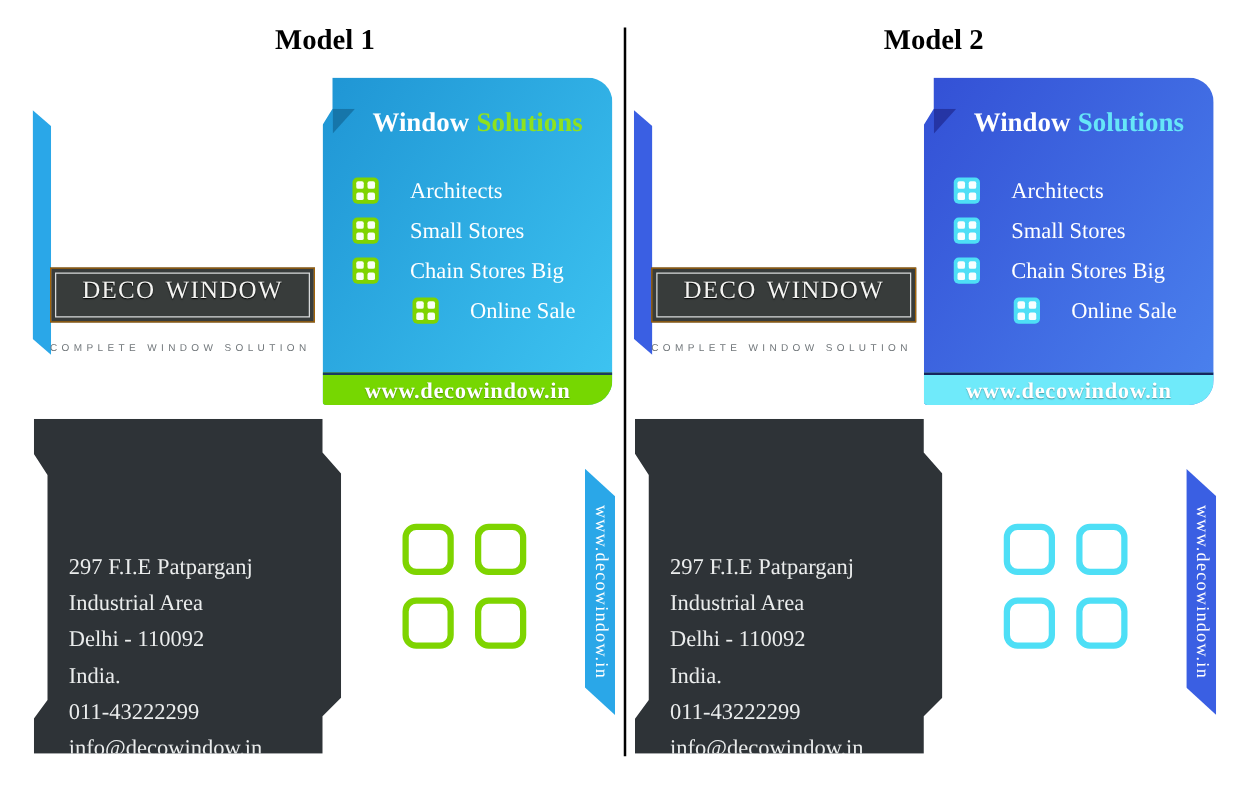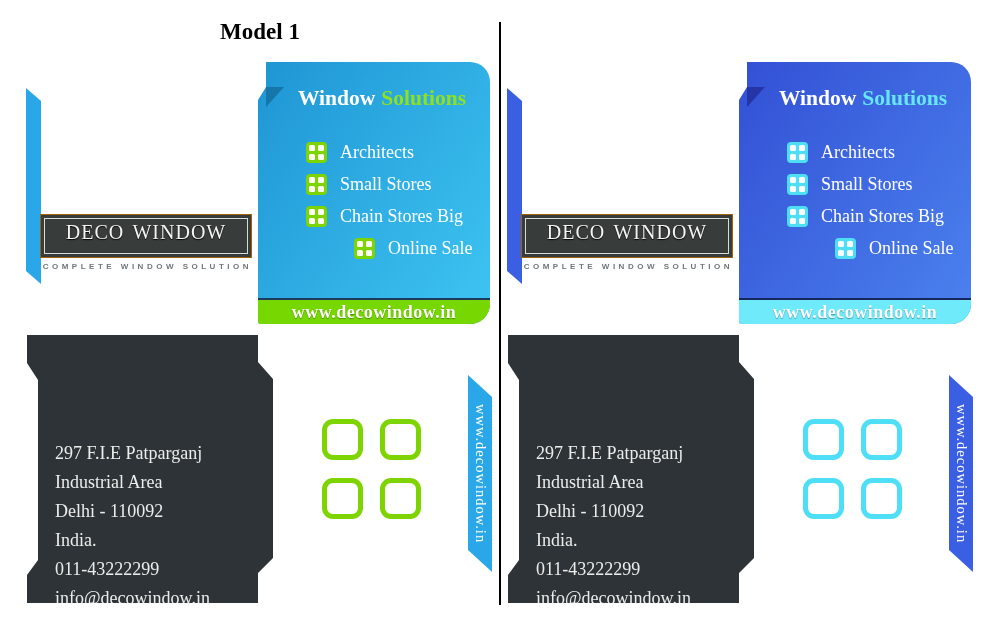--- a/index.html
+++ b/index.html
@@ -38,22 +38,22 @@
     height:44px;background:#383c3b;border:1px solid #a16207;
     box-shadow:inset 0 0 0 3px #383c3b, inset 0 0 0 4px #d8dadb;
     display:flex;align-items:flex-start;justify-content:center;box-sizing:border-box;margin-top:48px;
   }
   .logo-name{
     font-variant:small-caps;text-transform:lowercase;
     font-size:29px;color:#f4f4f2;letter-spacing:1px;line-height:1;
     text-shadow:0 1px 1px #000;
   }
   .logo-tagline{
-    margin-top:4px;text-align:right;
-    font-family:"Liberation Sans",sans-serif;font-weight:bold;
+    margin-top:16px;text-align:left;
+    font-family:"Liberation Sans",sans-serif;font-weight:normal;
     font-size:8px;letter-spacing:3.5px;color:#70767a;white-space:nowrap;
   }
 
   
   .front-card{
     position:absolute;left:258px;top:62px;width:232px;height:262px;
     background:linear-gradient(125deg,var(--grad1),var(--grad2));
     border-radius:3px 20px 20px 3px;overflow:hidden;
     clip-path:polygon(8px 0,100% 0,100% 100%,0 100%,0 38px,8px 25px);
     font-family:Liberation Serif, serif;
@@ -61,22 +61,22 @@
   .notch-shadow{
     position:absolute;left:8px;top:25px;width:18px;height:20px;
     background:var(--notch);clip-path:polygon(0 0,100% 0,0 100%);opacity:.85;
   }
   .front-title{
     position:absolute;left:40px;top:24px;
     font-weight:bold;font-size:21.5px;color:#fff;white-space:nowrap;
   }
   .front-title .accent{color:var(--accentTitle);margin-left:6px;}
   .front-item{
-    position:absolute;left:48px;height:22px;
-    display:flex;align-items:center;gap:13px;
+    position:absolute;left:24px;height:22px;
+    display:flex;align-items:center;gap:25px;
   }
   .front-item:nth-of-type(1){top:79px;}
   .fi-1{top:79px;} .fi-2{top:111px;} .fi-3{top:143px;} .fi-4{top:175px;padding-left:48px;}
   .win-icon{
     width:21px;height:21px;background:var(--accent);border-radius:4px;
     display:grid;grid-template-columns:6px 6px;grid-template-rows:6px 6px;
     gap:3px;padding:3px;box-sizing:border-box;flex:0 0 auto;
   }
   .win-icon i{background:rgba(255,255,255,.96);border-radius:1.5px;}
   .front-item .label{font-size:18px;color:#fff;white-space:nowrap;}
@@ -204,20 +204,21 @@
       <i></i>
       <i></i>
     </div>
 
   <div class="back-ribbon">
     <span class="label">www.decowindow.in</span>
   </div>
 </section>
 
 <section class="model" id="model2">
+  <div class="model-title">Model 2</div>
 
   <div class="side-bar"></div>
 
   <div class="logo">
     <div class="logo-box">
       <span class="logo-name">Deco Window</span>
     </div>
     <div class="logo-tagline">COMPLETE WINDOW SOLUTION</div>
   </div>
 

